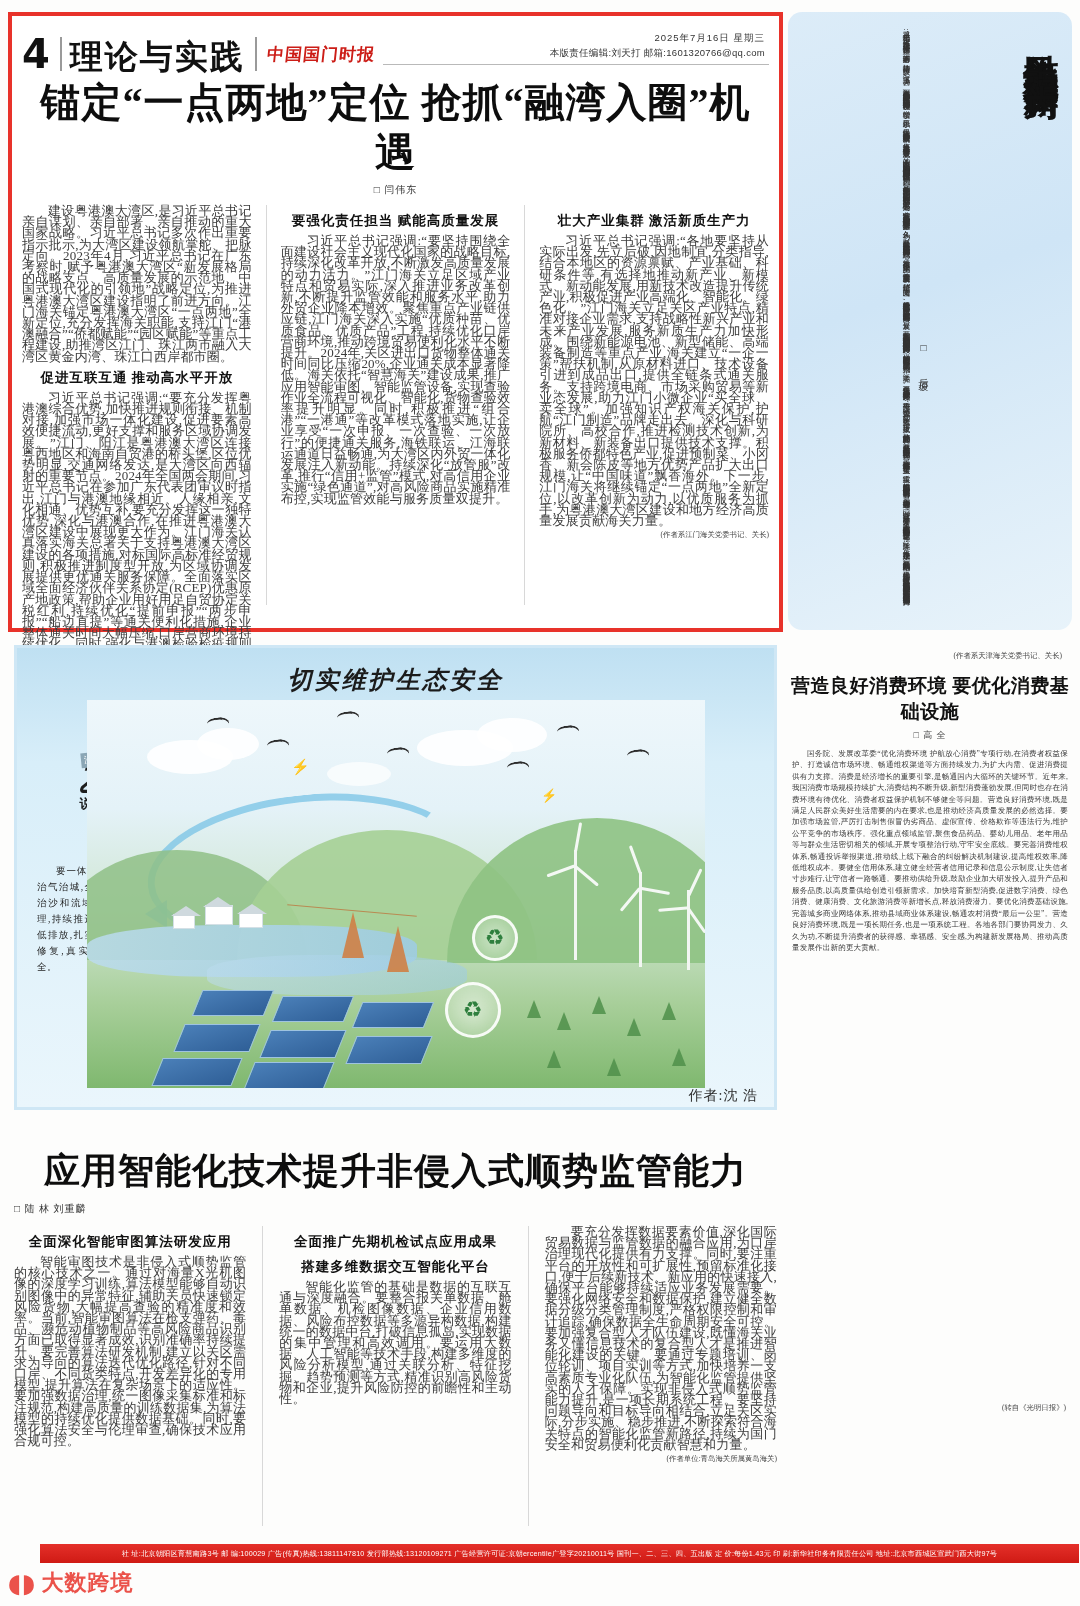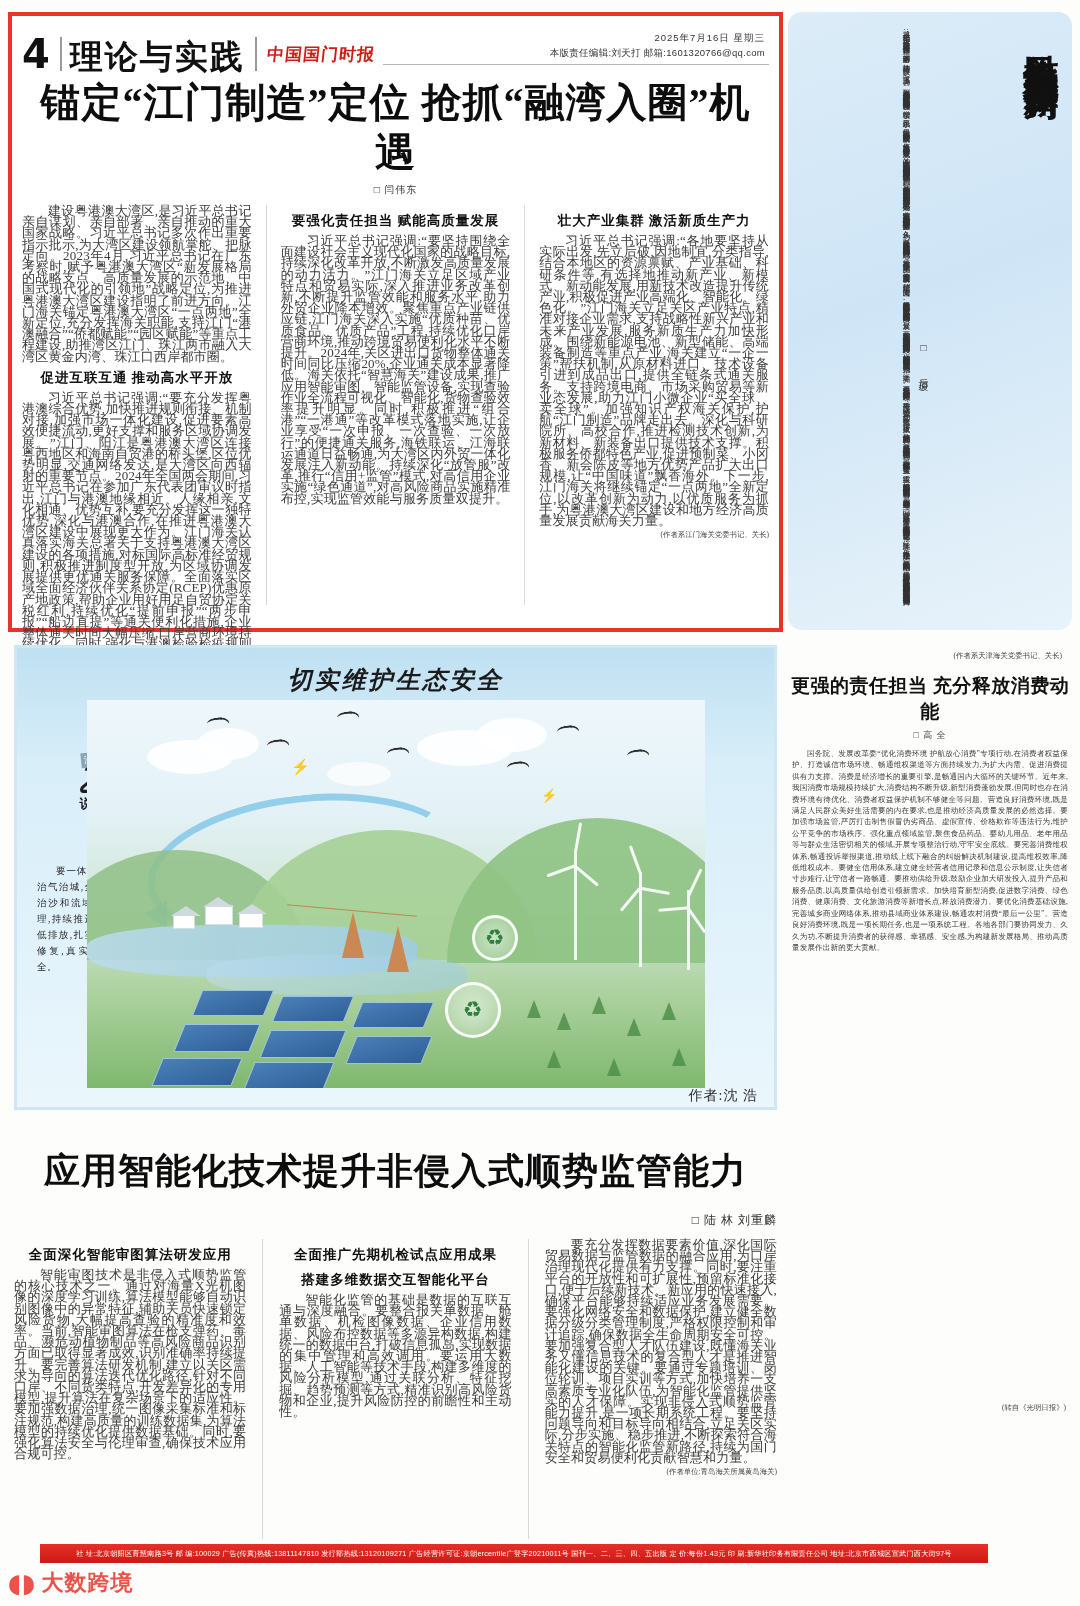--- a/index.html
+++ b/index.html
@@ -453,39 +453,39 @@
   .bh {
     text-align: center;
     font-family: "Liberation Serif", serif;
     font-weight: 700;
     font-size: 36px;
     letter-spacing: 1px;
     color: #0d0d0d;
     padding-top: 22px;
   }
   .bh-byline {
-    text-align: right;
-    font-size: 12px;
+    text-align: left;
+    font-size: 10px;
     color: #333;
-    margin-top: 16px;
+    margin-top: 6px;
     letter-spacing: 1px;
   }
   .bcols {
     display: flex;
     gap: 16px;
     margin-top: 10px;
     height: 300px;
   }
 
   
   .footer-bar {
     position: absolute;
     left: 40px;
     top: 1544px;
-    width: 948px;
+    width: 1039px;
     height: 19px;
     background: linear-gradient(180deg,#e5302a,#cf1a14);
     display: flex;
     align-items: center;
     justify-content: center;
   }
   .footer-bar span {
     color: #fff;
     font-size: 7.2px;
     letter-spacing: .2px;
@@ -530,21 +530,21 @@
       <div class="mast-divider2"></div>
       <div class="paper-logo">中国国门时报</div>
       <div class="mast-rule"></div>
     </div>
 
     <div class="mast-meta">
       <div class="date">2025年7月16日   星期三</div>
       <div class="editor">本版责任编辑:刘天打   邮箱:1601320766@qq.com</div>
     </div>
 
-    <div class="headline-main">锚定“江门制造”定位  抢抓“融湾入圈”机遇</div>
+    <div class="headline-main">锚定“一点两地”定位  抢抓“融湾入圈”机遇</div>
     <div class="byline">□ 闫伟东</div>
 
     <div class="cols3">
       <div class="col">
         <div class="body-txt">建设粤港澳大湾区,是习近平总书记亲自谋划、亲自部署、亲自推动的重大国家战略。习近平总书记多次作出重要指示批示,为大湾区建设领航掌舵、把脉定向。2023年4月,习近平总书记在广东考察时,赋予粤港澳大湾区“新发展格局的战略支点、高质量发展的示范地、中国式现代化的引领地”战略定位,为推进粤港澳大湾区建设指明了前进方向。江门海关锚定粤港澳大湾区“一点两地”全新定位,充分发挥海关职能,支持江门“港澳融合”“侨都赋能”“园区赋能”等重点工程建设,助推湾区江门、珠江两市融入大湾区黄金内湾、珠江口西岸都市圈。</div>
         <div class="subhead">促进互联互通  推动高水平开放</div>
         <div class="body-txt">习近平总书记强调:“要充分发挥粤港澳综合优势,加快推进规则衔接、机制对接,加强市场一体化建设,促进要素高效便捷流动,更好支撑和服务区域协调发展。”江门、阳江是粤港澳大湾区连接粤西地区和海南自贸港的桥头堡,区位优势明显,交通网络发达,是大湾区向西辐射的重要节点。2024年全国两会期间,习近平总书记在参加广东代表团审议时指出,江门与港澳地缘相近、人缘相亲,文化相通、优势互补,要充分发挥这一独特优势,深化与港澳合作,在推进粤港澳大湾区建设中展现更大作为。江门海关认真落实海关总署关于支持粤港澳大湾区建设的各项措施,对标国际高标准经贸规则,积极推进制度型开放,为区域协调发展提供更优通关服务保障。全面落实区域全面经济伙伴关系协定(RCEP)优惠原产地政策,帮助企业用好用足自贸协定关税红利,持续优化“提前申报”“两步申报”“船边直提”等通关便利化措施,企业整体通关时间大幅压缩,口岸营商环境持续优化。同时,强化与港澳检验检疫规则衔接,推动更多优质农食产品便捷出口,促进大湾区“菜篮子”“米袋子”“果盘子”供应链安全稳定。</div>
       </div>
       <div class="col-sep"></div>
       <div class="col">
@@ -566,21 +566,21 @@
     <div class="blue-panel">
       <div class="vhead">以作风建设新成效展现新担当新作为</div>
       <div class="vbyline">□ 后瑷</div>
       <div class="vbody">习近平总书记指出:“作风建设永远在路上,永远没有休止符。必须锲而不舍、持续推动,一以贯之、坚决抓下去。”深入贯彻中央八项规定精神学习教育开展以来,各级党组织和广大党员干部坚持以学铸魂、以学增智、以学正风、以学促干,推动作风建设不断取得新成效。作风建设关乎人心向背,关乎事业成败。党的十八大以来,以习近平同志为核心的党中央从制定和落实中央八项规定破题,以钉钉子精神纠治“四风”,刹住了一些多年未刹住的歪风,纠治了一些长期未除的顽疾,党风政风焕然一新,党心民心为之一振。实践充分证明,作风建设是党的建设的永恒课题,必须常抓不懈、久久为功。要坚持问题导向,聚焦群众反映强烈的突出问题,找准靶心、精准发力,坚决纠治形式主义、官僚主义新动向新表现。持续整治“文山会海”、督查检查考核过多过频等问题,减轻基层负担,让干部有更多时间和精力抓落实、促发展。要完善制度机制,把作风建设的成功经验固化为制度成果,以刚性约束推动作风持续向好。加强对制度执行的监督检查,坚决防止制度成为“稻草人”“纸老虎”。要强化责任担当,各级领导干部要以身作则、率先垂范,以“关键少数”带动“绝大多数”,形成上行下效、整体联动的良好局面。要坚持严管与厚爱相结合,激励干部担当作为。完善干部考核评价体系,树立重实干、重实绩、重担当的鲜明导向,旗帜鲜明为敢担当者担当、为干事创业者撑腰鼓劲。同时,认真落实“三个区分开来”要求,宽容干部在改革创新中的失误错误,让干部放下包袱、轻装上阵。作风建设永远在路上。我们要以更高的政治站位、更强的责任担当,持之以恒抓好作风建设,以优良党风带动政风民风持续向好,不断开创各项工作新局面,为推进中国式现代化凝聚强大精神力量。</div>
     </div>
 
     <div style="padding:6px 4px 0 4px;">
       <div class="rc-sig">(作者系天津海关党委书记、关长)</div>
     </div>
 
-    <div class="rc-headline">更强的责任担当  充分释放消费动能</div>
+    <div class="rc-headline">营造良好消费环境  要优化消费基础设施</div>
     <div class="rc-byline">□ 高  全</div>
     <div class="rc-body" style="height:640px;overflow:hidden;">国务院、发展改革委“优化消费环境  护航放心消费”专项行动,在消费者权益保护、打造诚信市场环境、畅通维权渠道等方面持续发力,为扩大内需、促进消费提供有力支撑。消费是经济增长的重要引擎,是畅通国内大循环的关键环节。近年来,我国消费市场规模持续扩大,消费结构不断升级,新型消费蓬勃发展,但同时也存在消费环境有待优化、消费者权益保护机制不够健全等问题。营造良好消费环境,既是满足人民群众美好生活需要的内在要求,也是推动经济高质量发展的必然选择。要加强市场监管,严厉打击制售假冒伪劣商品、虚假宣传、价格欺诈等违法行为,维护公平竞争的市场秩序。强化重点领域监管,聚焦食品药品、婴幼儿用品、老年用品等与群众生活密切相关的领域,开展专项整治行动,守牢安全底线。要完善消费维权体系,畅通投诉举报渠道,推动线上线下融合的纠纷解决机制建设,提高维权效率,降低维权成本。要健全信用体系,建立健全经营者信用记录和信息公示制度,让失信者寸步难行,让守信者一路畅通。要推动供给升级,鼓励企业加大研发投入,提升产品和服务品质,以高质量供给创造引领新需求。加快培育新型消费,促进数字消费、绿色消费、健康消费、文化旅游消费等新增长点,释放消费潜力。要优化消费基础设施,完善城乡商业网络体系,推动县域商业体系建设,畅通农村消费“最后一公里”。营造良好消费环境,既是一项长期任务,也是一项系统工程。各地各部门要协同发力、久久为功,不断提升消费者的获得感、幸福感、安全感,为构建新发展格局、推动高质量发展作出新的更大贡献。</div>
     <div class="rc-sig">(转自《光明日报》)</div>
   </div>
 
   <div class="illus-block">
     <div class="illus-title">切实维护生态安全</div>
 
     <div class="manhua-logo">
       <div class="ml-badge">漫画</div>

